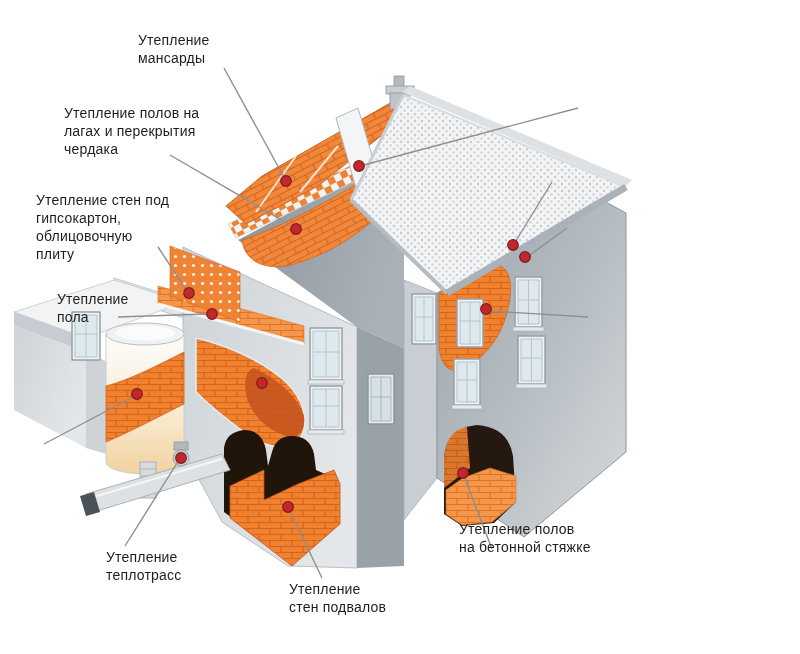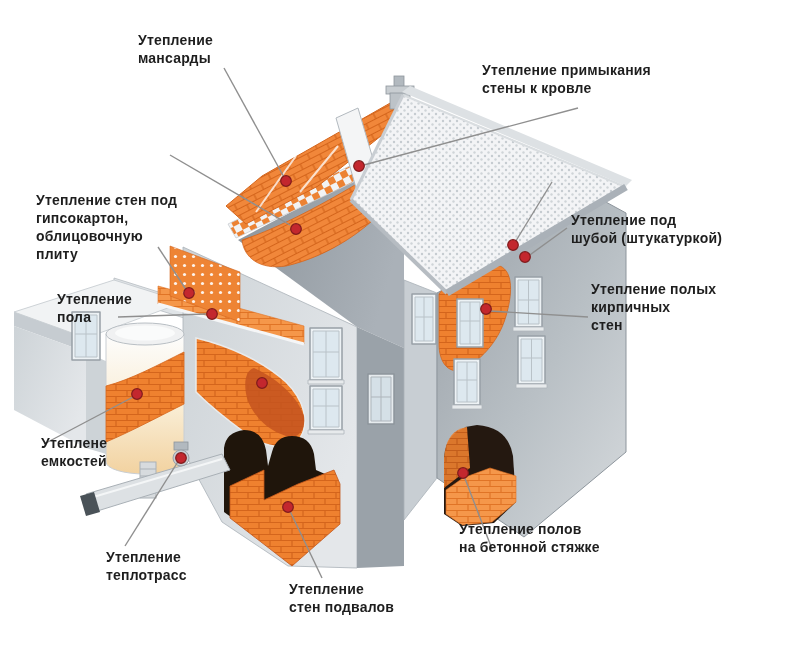--- a/index.html
+++ b/index.html
@@ -1,19 +1,19 @@
 <!DOCTYPE html>
 <html><head>
 <meta charset="utf-8">
 <style>
   html,body{margin:0;padding:0;background:#ffffff;}
   .stage{position:relative;width:800px;height:654px;background:#ffffff;overflow:hidden;
          font-family:"Liberation Sans",sans-serif;}
   .stage svg{position:absolute;left:0;top:0;}
-  .lbl{position:absolute;font-weight:bold;font-size:14px;line-height:18px;color:#1e1e1e;
+  .lbl{position:absolute;font-weight:normal;font-size:14px;line-height:18px;color:#1e1e1e;
        white-space:pre-line;letter-spacing:.2px;}
 </style>
 </head>
 <body>
 
 <div class="stage">
 
 <svg width="800" height="654" viewBox="0 0 800 654">
   <defs>
     <pattern id="dots" width="7" height="7" patternUnits="userSpaceOnUse">
@@ -236,35 +236,29 @@
     <circle cx="513" cy="245" r="5.3"></circle>
     <circle cx="525" cy="257" r="5.3"></circle>
     <circle cx="486" cy="309" r="5.3"></circle>
     <circle cx="463" cy="473" r="5.3"></circle>
     <circle cx="262" cy="383" r="5.3"></circle>
   </g>
 </svg>
 
 <div class="lbl" style="left:138px;top:31px">Утепление
 мансарды</div>
+<div class="lbl" style="left:64px;top:104px">Утепление полов на
+лагах и перекрытия
+чердака</div>
 <div class="lbl" style="left:36px;top:191px">Утепление стен под
 гипсокартон,
 облицовочную
 плиту</div>
 <div class="lbl" style="left:57px;top:290px">Утепление
 пола</div>
-<div class="lbl" style="left:41px;top:434px">Утеплене
-емкостей</div>
 <div class="lbl" style="left:106px;top:548px">Утепление
 теплотрасс</div>
 <div class="lbl" style="left:289px;top:580px">Утепление
 стен подвалов</div>
-<div class="lbl" style="left:482px;top:61px">Утепление примыкания
-стены к кровле</div>
-<div class="lbl" style="left:571px;top:211px">Утепление под
-шубой (штукатуркой)</div>
-<div class="lbl" style="left:591px;top:280px">Утепление полых
-кирпичных
-стен</div>
 <div class="lbl" style="left:459px;top:520px">Утепление полов
 на бетонной стяжке</div>
 
 </div>
 
 </body></html>

